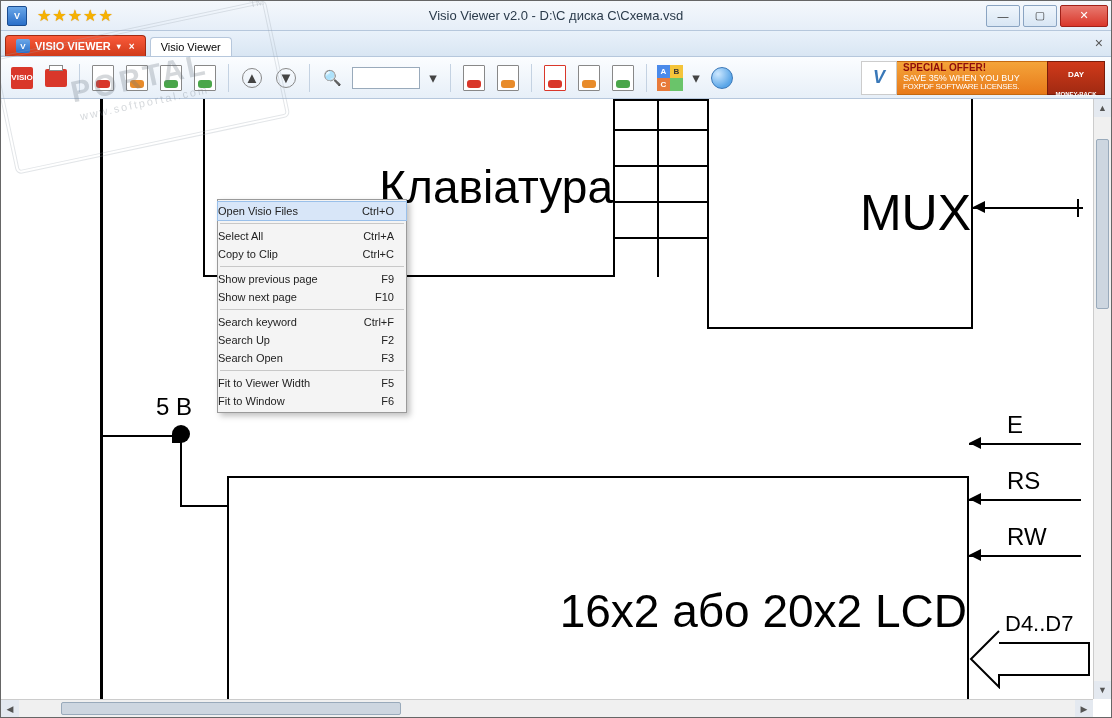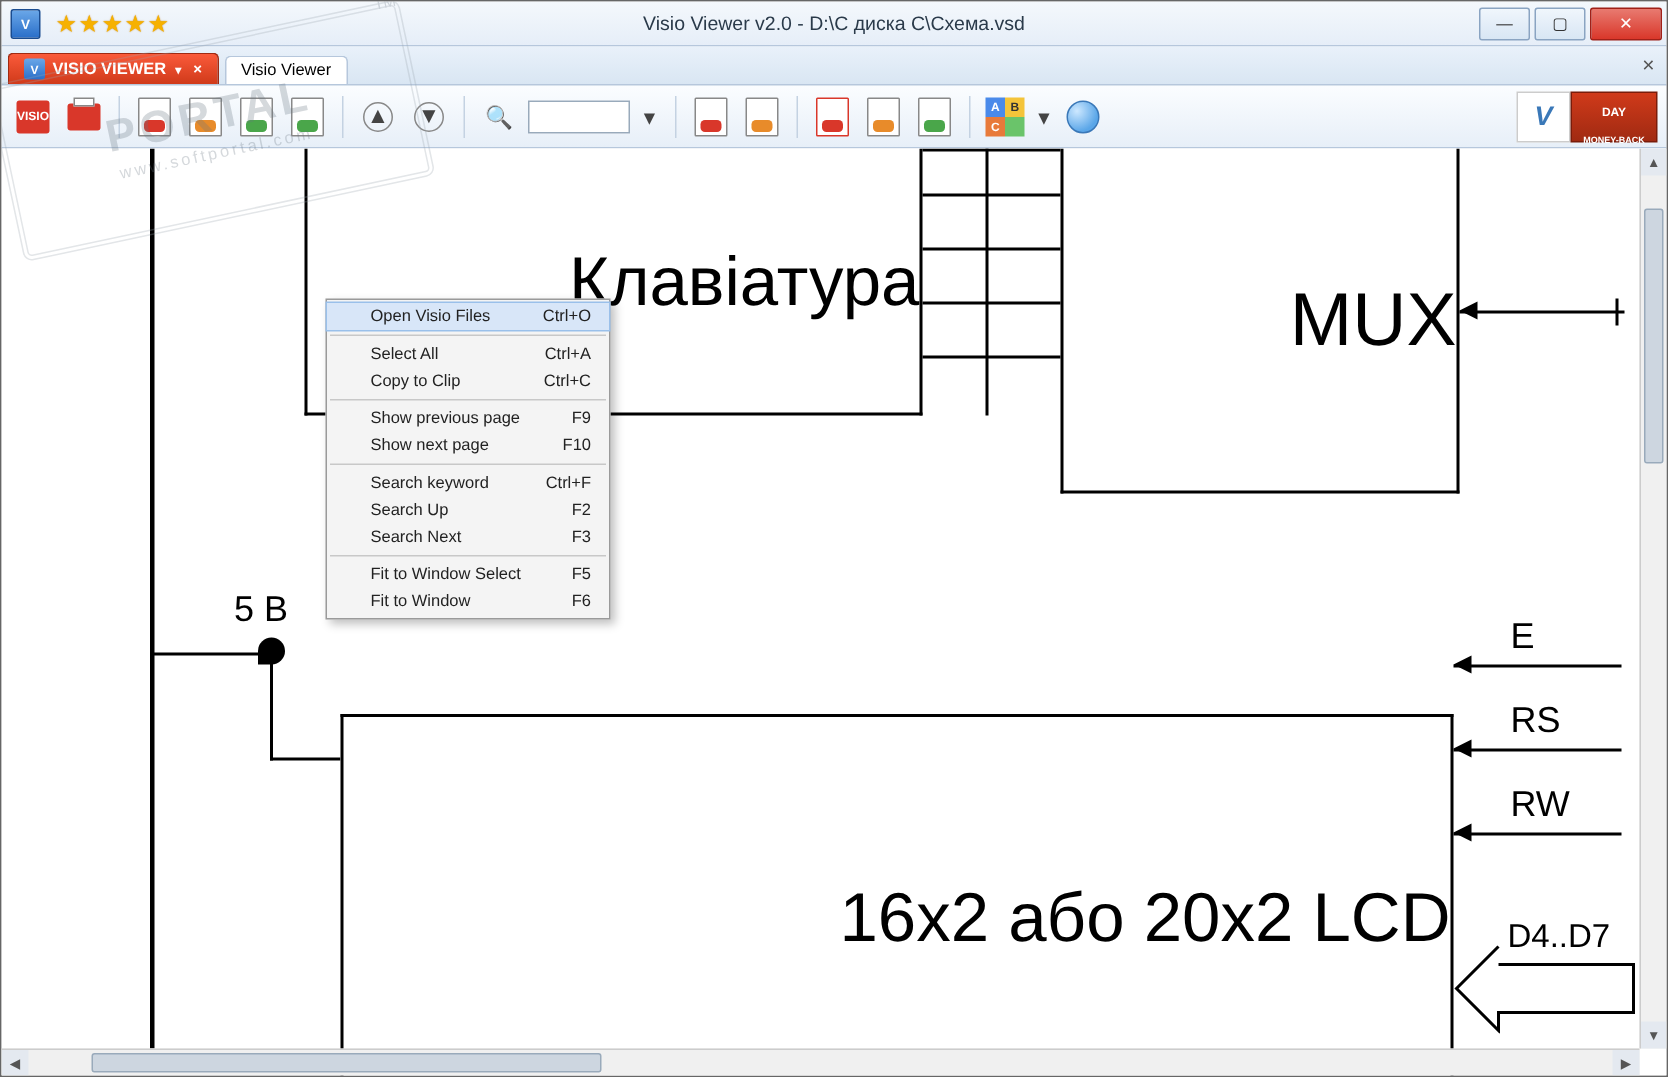--- a/index.html
+++ b/index.html
@@ -55,21 +55,21 @@
   
   .diagram { position: absolute; left: 0; top: 0; right: 18px; bottom: 18px; }
   .box { position: absolute; border: 2px solid #000; background: #fff; display: flex; align-items: center; justify-content: flex-end; }
   .dia-text { font-family: Arial, sans-serif; color: #000; }
   .conn { position: absolute; background: #000; }
   .pin-label { position: absolute; font-family: Arial, sans-serif; font-size: 24px; color: #000; }
   .arrowhead { position: absolute; width: 0; height: 0; border-top: 6px solid transparent; border-bottom: 6px solid transparent; }
   .arrowhead.left { border-right: 12px solid #000; }
   
   .context-menu { position: absolute; left: 216px; top: 198px; width: 190px; background: #f4f4f4; border: 1px solid #9a9a9a; box-shadow: 3px 3px 6px rgba(0,0,0,0.25); font-size: 11px; padding: 2px 0; }
-  .context-menu .item { display: flex; justify-content: space-between; padding: 3px 12px 3px 29px; color: #222; }
+  .context-menu .item { display: flex; justify-content: space-between; padding: 3px 12px 3px 0; color: #222; }
   .context-menu .item.selected { background: #d8e6f8; outline: 1px solid #9ac0ea; }
   .context-menu .sep { height: 1px; background: #c8c8c8; margin: 3px 2px; }
   
   .watermark { position: absolute; left: -10px; top: 16px; width: 300px; height: 140px; transform: rotate(-12deg); opacity: 0.28; pointer-events: none; }
   .watermark .frame { position: absolute; inset: 10px; border: 4px double #9aa4ae; border-radius: 6px; }
   .watermark .txt1 { position: absolute; top: 44px; left: 0; right: 0; text-align: center; font-size: 30px; font-weight: 900; color: #6a7682; letter-spacing: 3px; font-family: Arial, sans-serif; }
   .watermark .txt2 { position: absolute; top: 80px; left: 0; right: 0; text-align: center; font-size: 11px; color: #6a7682; letter-spacing: 2px; font-family: Arial, sans-serif; }
   .watermark .tm { position: absolute; top: 6px; right: 12px; font-size: 10px; color: #6a7682; }
 </style>
 </head>
@@ -170,20 +170,25 @@
     </div>
   <div class="tool-btn" style="width:14px;">
       <span>▾</span>
     </div>
   <div class="tool-btn">
       <span class="globe"></span>
     </div>
 
   <div class="promo">
     <div class="promo-v">V</div>
+    <div class="promo-mid">
+      <span class="row1">SPECIAL OFFER!</span>
+      <span>SAVE 35% WHEN YOU BUY</span>
+      <span class="row3">FOXPDF SOFTWARE LICENSES.</span>
+    </div>
     <div class="promo-right">
       <span class="big">30</span>
       <span>DAY</span>
       <span style="font-size:6px;">MONEY-BACK</span>
       <span style="font-size:6px;">GUARANTEE</span>
     </div>
   </div>
 </div>
 
 <div class="canvas-area">
@@ -278,26 +283,26 @@
     <div class="sep"></div>
     <div class="item">
       <span>Search keyword</span>
       <span>Ctrl+F</span>
     </div>
     <div class="item">
       <span>Search Up</span>
       <span>F2</span>
     </div>
     <div class="item">
-      <span>Search Next</span>
+      <span>Search Open</span>
       <span>F3</span>
     </div>
     <div class="sep"></div>
     <div class="item">
-      <span>Fit to Window Select</span>
+      <span>Fit to Viewer Width</span>
       <span>F5</span>
     </div>
     <div class="item">
       <span>Fit to Window</span>
       <span>F6</span>
     </div>
   </div>
 
 <div class="watermark">
   <div class="frame"></div>

